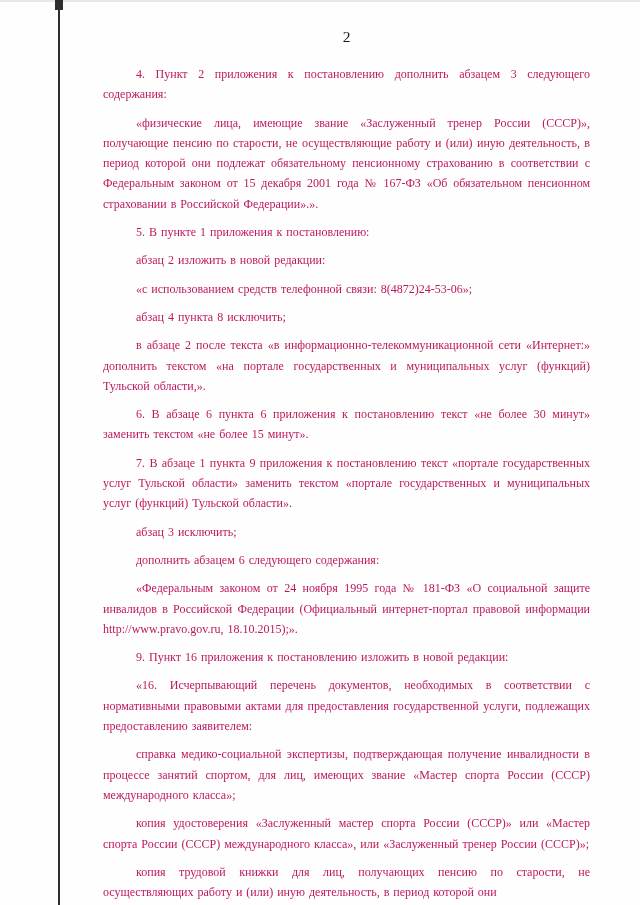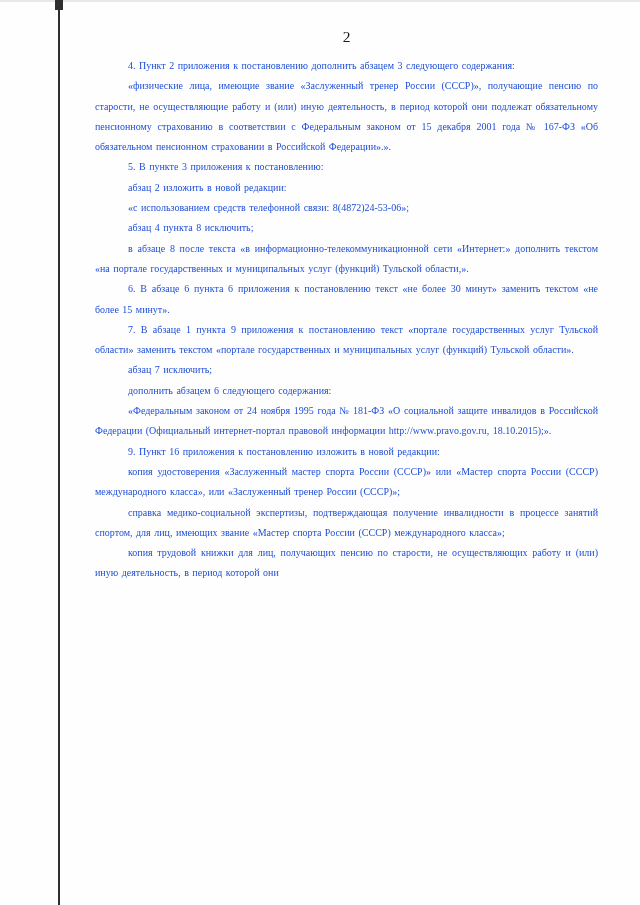--- a/index.html
+++ b/index.html
@@ -50,51 +50,52 @@
     font-size: 15.5px;
     color: #1a1a1a;
   }
   .body-text {
     position: absolute;
     top: 56px;
     left: 95px;
     right: 42px;
   }
   .body-text p.para {
-    margin: 0;
+    margin: 8px;
     padding: 0;
     text-align: justify;
     text-indent: 33px;
-    font-size: 10px;
+    font-size: 12px;
     line-height: 20.3px;
-    color: #1d4ed8;
+    color: #be185d;
     word-spacing: 1px;
   }
 </style>
 </head>
 <body>
 
 <div class="page">
   <div class="scan-edge-top"></div>
   <div class="scan-line"></div>
   <div class="scan-line-cap"></div>
 
   <div class="page-number">2</div>
 
   <div class="body-text" id="paragraphs">
       <p class="para">4. Пункт 2 приложения к постановлению дополнить абзацем 3 следующего содержания:</p>
       <p class="para">«физические лица, имеющие звание «Заслуженный тренер России (СССР)», получающие пенсию по старости, не осуществляющие работу и (или) иную деятельность, в период которой они подлежат обязательному пенсионному страхованию в соответствии с Федеральным законом от 15 декабря 2001 года № 167-ФЗ «Об обязательном пенсионном страховании в Российской Федерации».».</p>
-      <p class="para">5. В пункте 3 приложения к постановлению:</p>
+      <p class="para">5. В пункте 1 приложения к постановлению:</p>
       <p class="para">абзац 2 изложить в новой редакции:</p>
       <p class="para">«с использованием средств телефонной связи: 8(4872)24-53-06»;</p>
       <p class="para">абзац 4 пункта 8 исключить;</p>
-      <p class="para">в абзаце 8 после текста «в информационно-телекоммуникационной сети «Интернет:» дополнить текстом «на портале государственных и муниципальных услуг (функций) Тульской области,».</p>
+      <p class="para">в абзаце 2 после текста «в информационно-телекоммуникационной сети «Интернет:» дополнить текстом «на портале государственных и муниципальных услуг (функций) Тульской области,».</p>
       <p class="para">6. В абзаце 6 пункта 6 приложения к постановлению текст «не более 30 минут» заменить текстом «не более 15 минут».</p>
       <p class="para">7. В абзаце 1 пункта 9 приложения к постановлению текст «портале государственных услуг Тульской области» заменить текстом «портале государственных и муниципальных услуг (функций) Тульской области».</p>
-      <p class="para">абзац 7 исключить;</p>
+      <p class="para">абзац 3 исключить;</p>
       <p class="para">дополнить абзацем 6 следующего содержания:</p>
       <p class="para">«Федеральным законом от 24 ноября 1995 года № 181-ФЗ «О социальной защите инвалидов в Российской Федерации (Официальный интернет-портал правовой информации http://www.pravo.gov.ru, 18.10.2015);».</p>
       <p class="para">9. Пункт 16 приложения к постановлению изложить в новой редакции:</p>
+      <p class="para">«16. Исчерпывающий перечень документов, необходимых в соответствии с нормативными правовыми актами для предоставления государственной услуги, подлежащих предоставлению заявителем:</p>
+      <p class="para">справка медико-социальной экспертизы, подтверждающая получение инвалидности в процессе занятий спортом, для лиц, имеющих звание «Мастер спорта России (СССР) международного класса»;</p>
       <p class="para">копия удостоверения «Заслуженный мастер спорта России (СССР)» или «Мастер спорта России (СССР) международного класса», или «Заслуженный тренер России (СССР)»;</p>
-      <p class="para">справка медико-социальной экспертизы, подтверждающая получение инвалидности в процессе занятий спортом, для лиц, имеющих звание «Мастер спорта России (СССР) международного класса»;</p>
       <p class="para">копия трудовой книжки для лиц, получающих пенсию по старости, не осуществляющих работу и (или) иную деятельность, в период которой они</p>
     </div>
 </div>
 
 </body></html>

